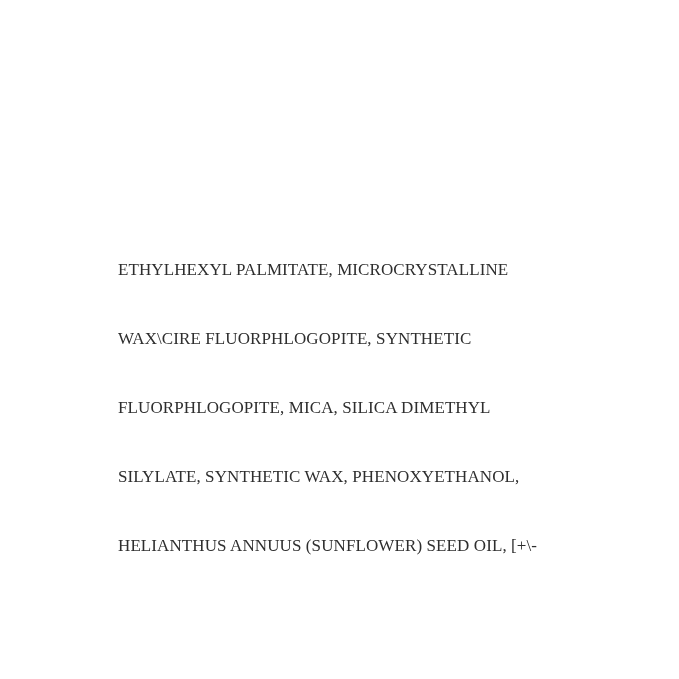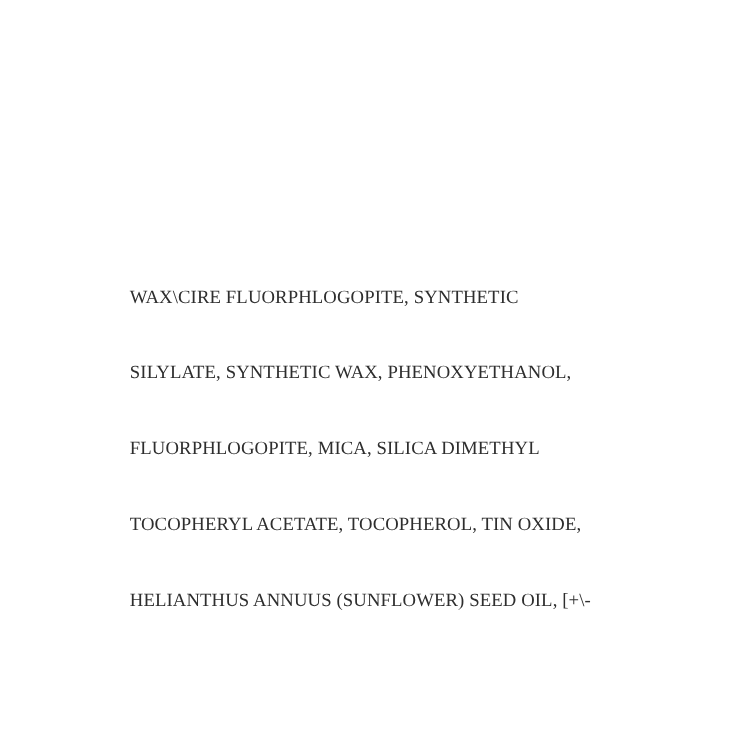--- a/index.html
+++ b/index.html
@@ -25,22 +25,22 @@
     letter-spacing: 0.1px;
   }
   .ingredients-line {
     height: 23px;
   }
 </style>
 </head>
 <body>
 
 <div class="ingredients-block">
+  <div class="ingredients-line">ETHYLHEXYL PALMITATE, MICROCRYSTALLINE</div>
   <div class="ingredients-line">WAX\CIRE FLUORPHLOGOPITE, SYNTHETIC</div>
+  <div class="ingredients-line">FLUORPHLOGOPITE, MICA, SILICA DIMETHYL</div>
   <div class="ingredients-line">SILYLATE, SYNTHETIC WAX, PHENOXYETHANOL,</div>
-  <div class="ingredients-line">FLUORPHLOGOPITE, MICA, SILICA DIMETHYL</div>
-  <div class="ingredients-line">TOCOPHERYL ACETATE, TOCOPHEROL, TIN OXIDE,</div>
   <div class="ingredients-line">HELIANTHUS ANNUUS (SUNFLOWER) SEED OIL, [+\-</div>
   
   
   
   
 </div>
 
 </body></html>

